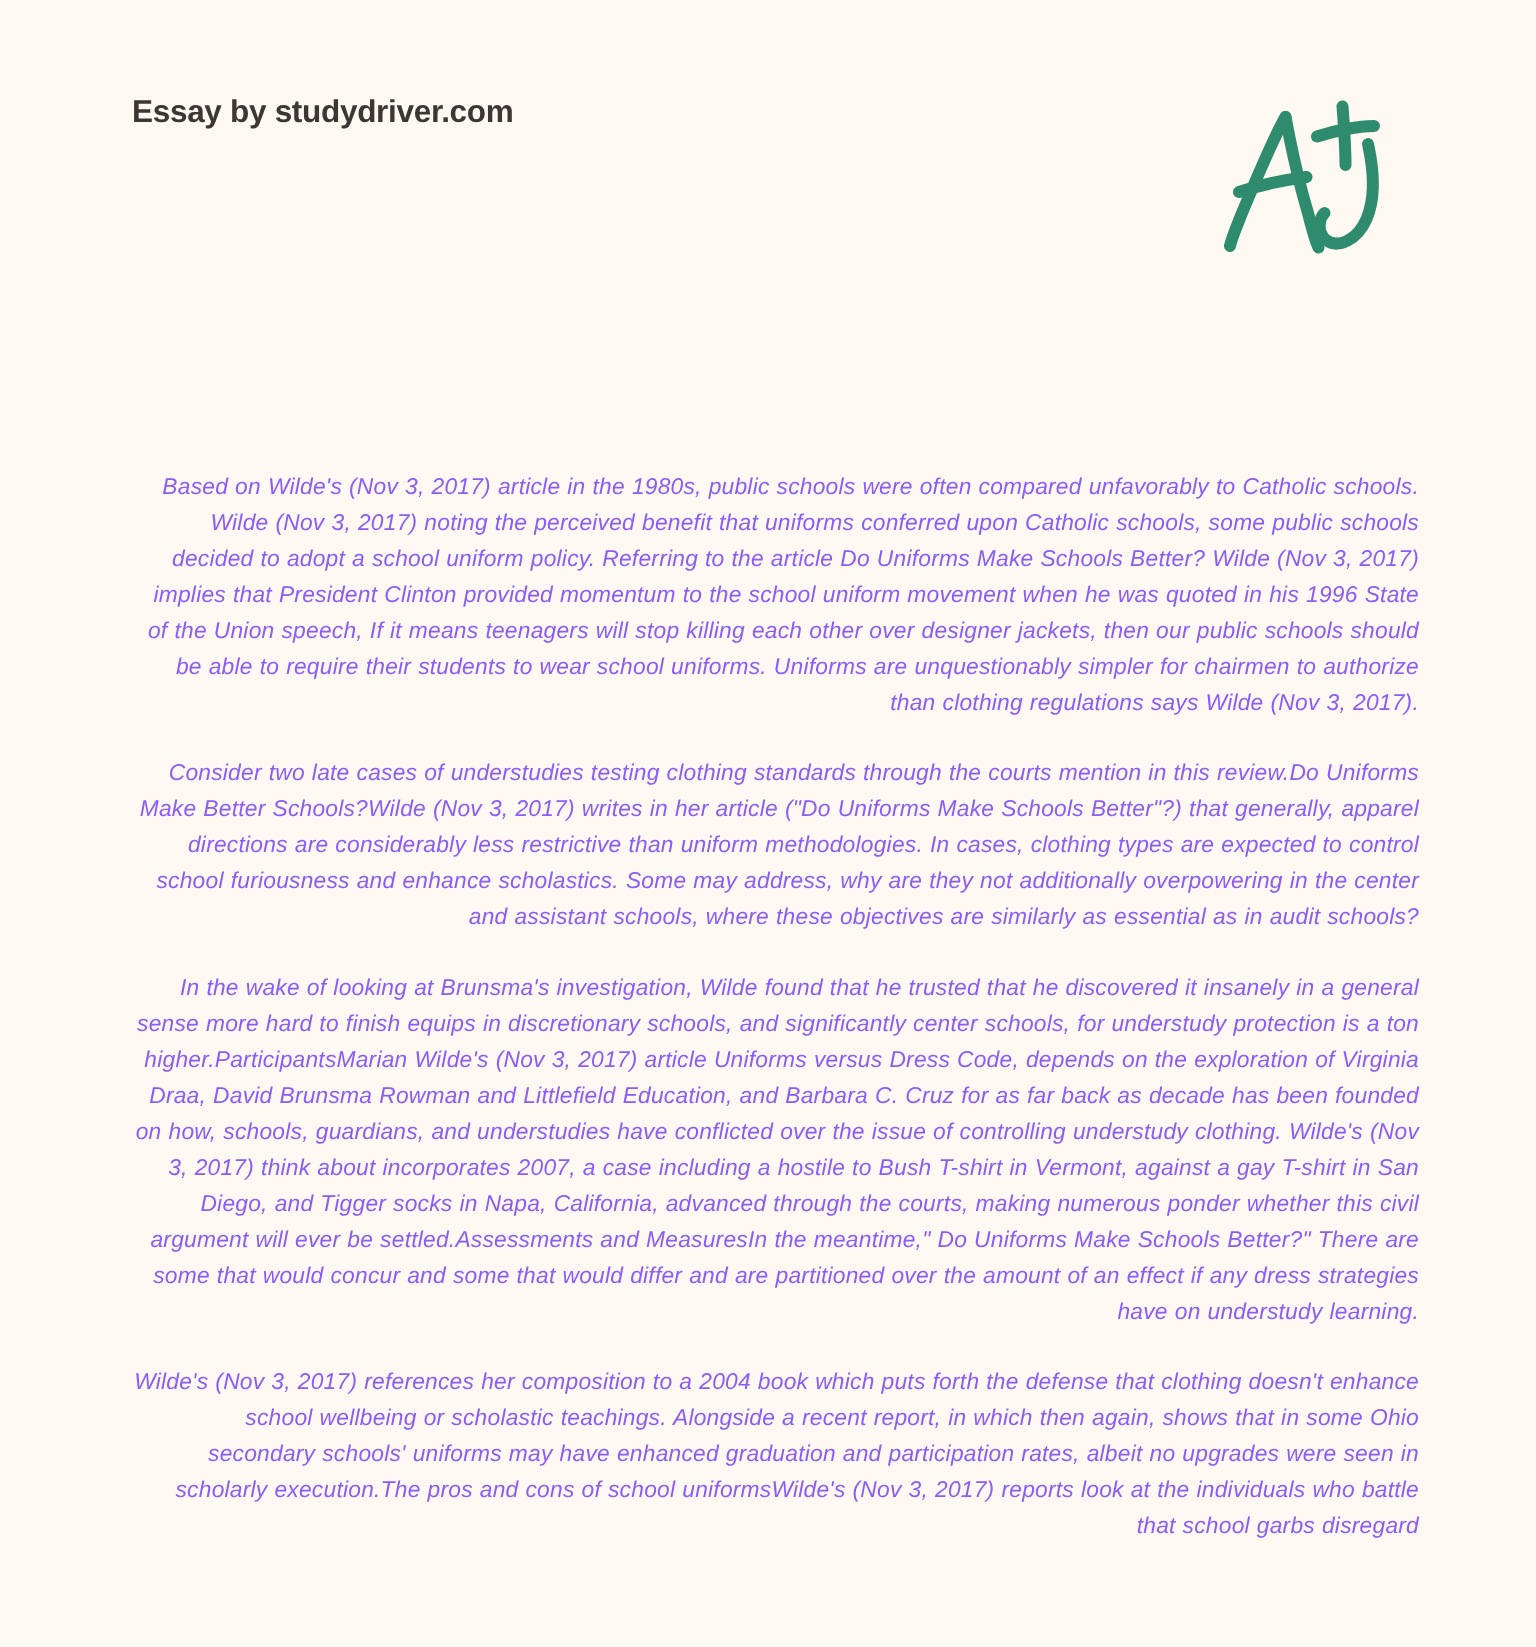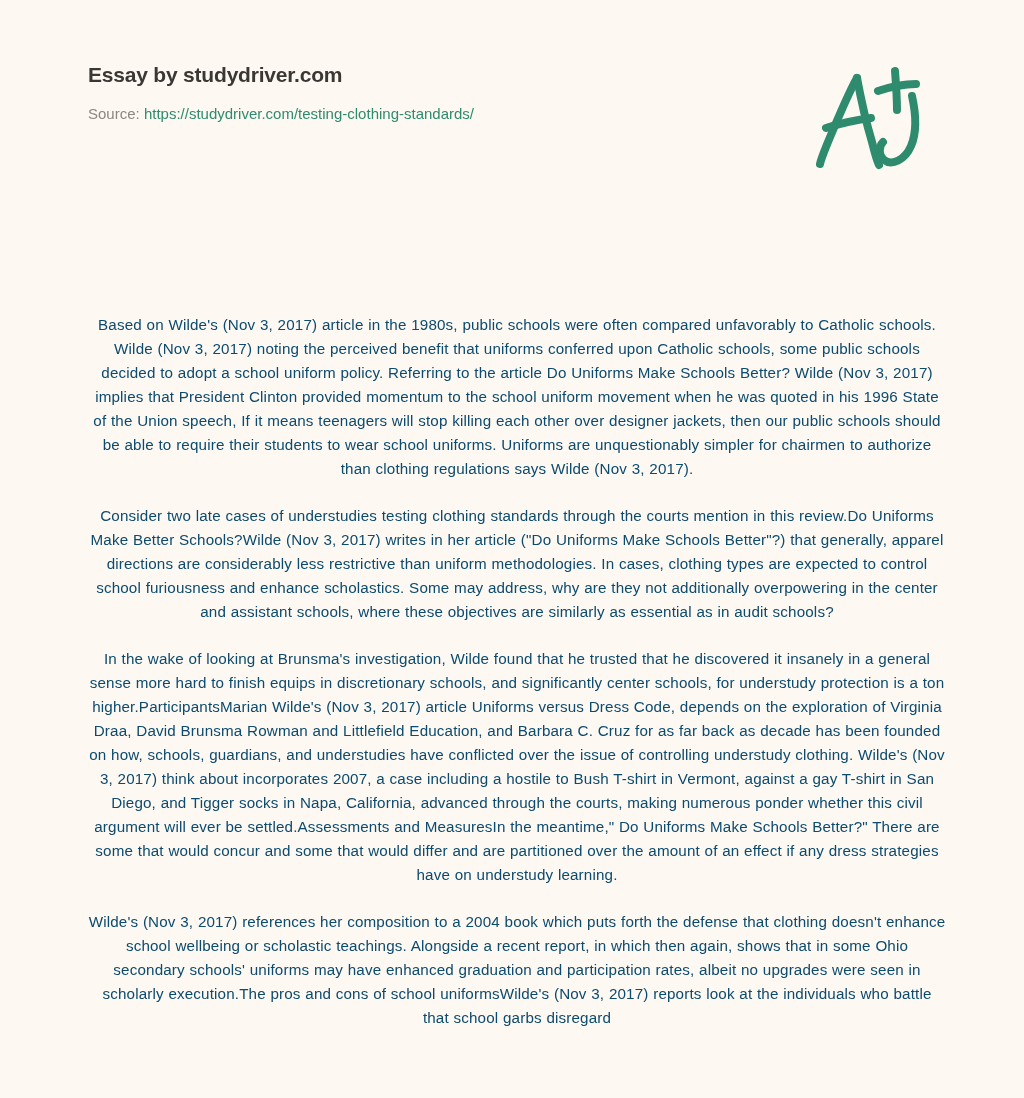--- a/index.html
+++ b/index.html
@@ -91,40 +91,37 @@
     position: absolute;
     left: 88px;
     top: 313px;
     width: 858px;
   }
 
   .body-copy p {
     margin: 0 0 23px 0;
     font-size: 15.2px;
     line-height: 24px;
-    color: #0c4a6e;
-    text-align: center;
+    color: #8b5cf6;
+    text-align: right;
     letter-spacing: 0.01em;
     word-spacing: 0.02em;
+    font-style: italic;
   }
   .body-copy p:last-child {
     margin-bottom: 0;
   }
 </style>
 </head>
 <body>
 
 <div class="page">
 
   <div class="header">
     <div class="brand-line">Essay by studydriver.com</div>
-    <div class="source-line">
-      <span class="source-label">Source:</span>
-      <a class="source-url" href="#">https://studydriver.com/testing-clothing-standards/</a>
-    </div>
   </div>
 
   <div class="logo">
     <svg viewBox="0 0 118 112" xmlns="http://www.w3.org/2000/svg" fill="none" stroke="#2f8b6d" stroke-linecap="round" stroke-linejoin="round">
 
       <path d="M45 12 C38 24 26 52 16 76 C12 86 9 93 8 98" stroke-width="8"></path>
       <path d="M45 12 C48 28 54 56 60 76 C63 88 65 95 67 99" stroke-width="8"></path>
       <path d="M14 62 C26 58 44 54 59 52" stroke-width="8"></path>
 
       <path d="M83 5 C84 18 85 32 85 44" stroke-width="8"></path>

